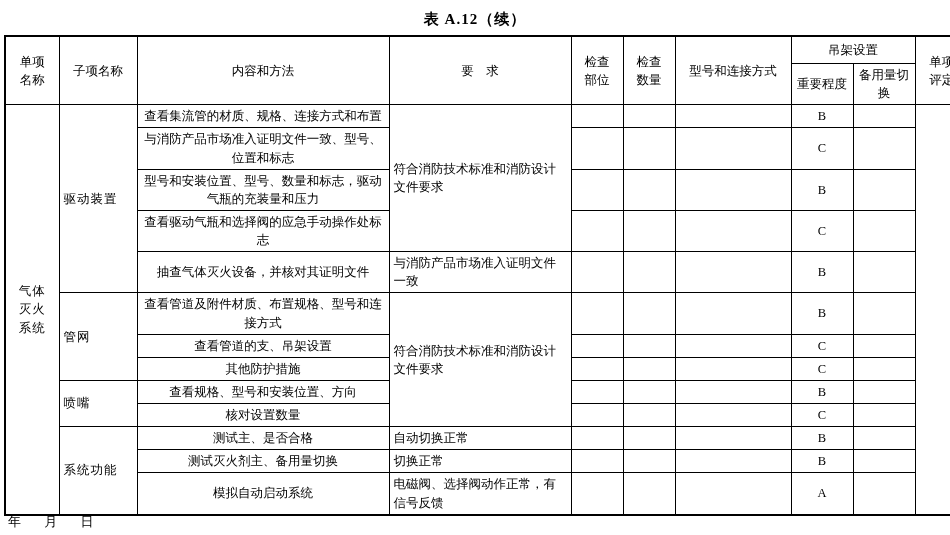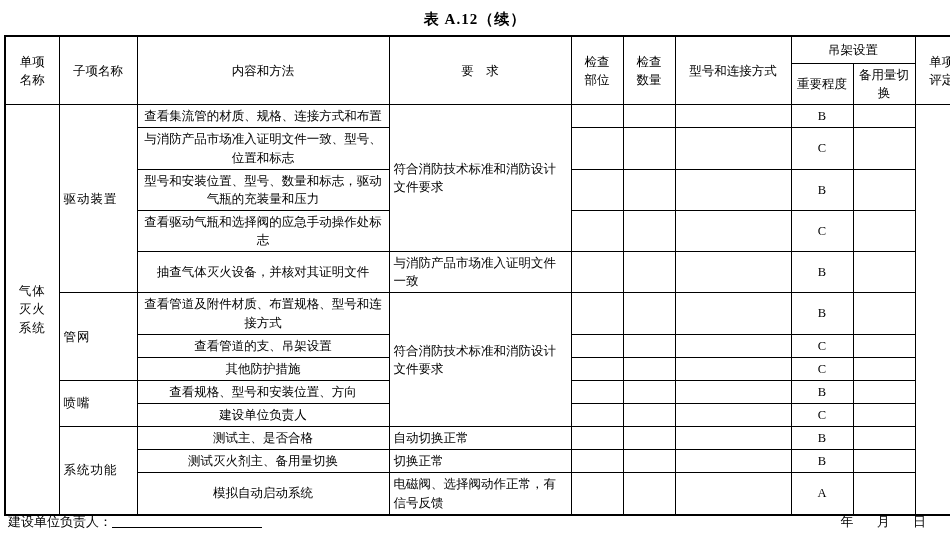--- a/index.html
+++ b/index.html
@@ -215,21 +215,21 @@
         <tr>
           <td class="sub-name" rowspan="2">喷嘴</td>
           <td class="content-cell">查看规格、型号和安装位置、方向</td>
           <td>&nbsp;</td>
           <td>&nbsp;</td>
           <td>&nbsp;</td>
           <td class="grade">B</td>
           <td>&nbsp;</td>
         </tr>
         <tr>
-          <td class="content-cell">建设单位负责人</td>
+          <td class="content-cell">核对设置数量</td>
           <td>&nbsp;</td>
           <td>&nbsp;</td>
           <td>&nbsp;</td>
           <td class="grade">C</td>
           <td>&nbsp;</td>
         </tr>
         <tr>
           <td class="sub-name" rowspan="3">系统功能</td>
           <td class="content-cell">测试主、是否合格</td>
           <td class="req-cell" rowspan="1">自动切换正常</td>
@@ -255,18 +255,17 @@
           <td>&nbsp;</td>
           <td>&nbsp;</td>
           <td class="grade">A</td>
           <td>&nbsp;</td>
         </tr>
       </tbody>
   </table>
 
   <div class="footer">
     <div class="footer-inner">
-      <div class="f-mid"><span>建设单位负责人：</span><span class="uline u2"></span></div>
       <div class="f-right">年 月 日</div>
     </div>
   </div>
 
 </div>
 
 </body></html>

